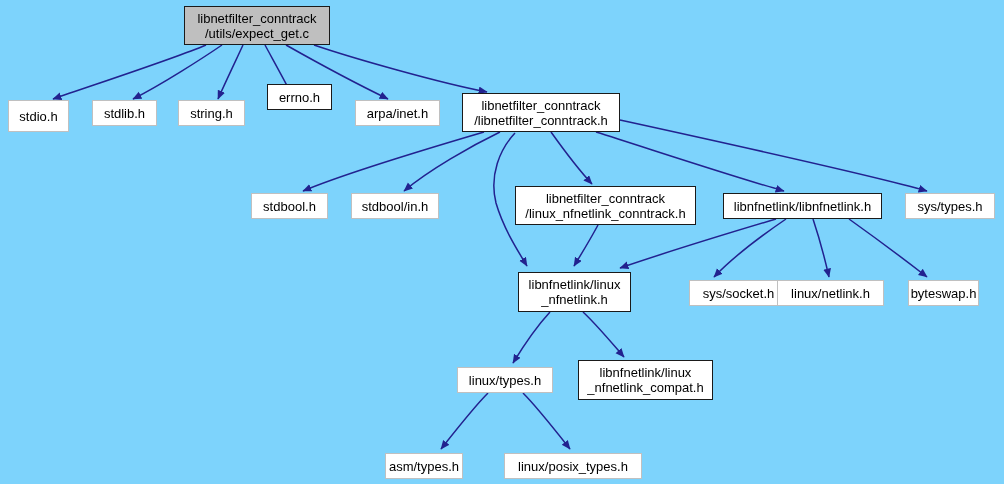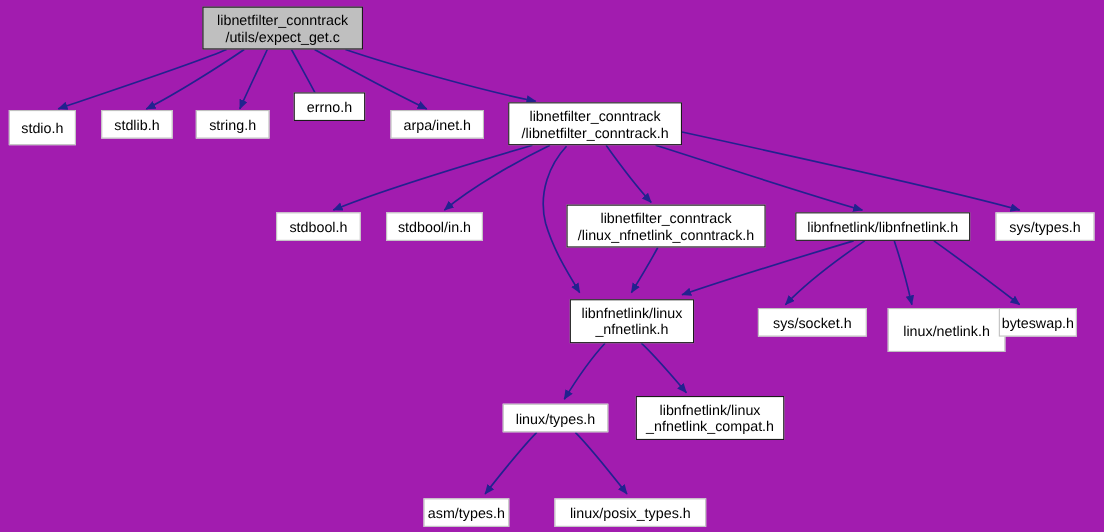--- a/index.html
+++ b/index.html
@@ -45,21 +45,21 @@
     border: 1.6px solid #1a1a1a;
   }
   .node-label {
     display: block;
     padding: 0 4px;
   }
 </style>
 </head>
 <body>
 
-<div id="graph-root" style="background: #a21caf;">
+<div id="graph-root" style="background: #7dd3fc;">
   <svg id="edge-layer" viewBox="0 0 1004 484" xmlns="http://www.w3.org/2000/svg" aria-hidden="true">
     <defs>
       <marker id="arrowhead" markerWidth="7" markerHeight="7" refX="5.6" refY="2.6" orient="auto" markerUnits="strokeWidth">
         <path d="M0,0 L6,2.6 L0,5.2 Z" fill="#22228f"></path>
       </marker>
     </defs>
     <g id="edges-group">
         <path d="M 206,45 C 176,58 93,85 53,99" fill="none" stroke="#22228f" stroke-width="1.5" marker-end="url(#arrowhead)"></path>
         <path d="M 222,45 C 203,58 161,85 133,99" fill="none" stroke="#22228f" stroke-width="1.5" marker-end="url(#arrowhead)"></path>
         <path d="M 243,45 C 237,58 225,83 218,99" fill="none" stroke="#22228f" stroke-width="1.5" marker-end="url(#arrowhead)"></path>
@@ -95,21 +95,21 @@
 /libnetfilter_conntrack.h</span></div>
       <div class="node" style="left: 251px; top: 193px; width: 77px; height: 26px;"><span class="node-label">stdbool.h</span></div>
       <div class="node" style="left: 351px; top: 193px; width: 88px; height: 26px;"><span class="node-label">stdbool/in.h</span></div>
       <div class="node documented" style="left: 515px; top: 186px; width: 181px; height: 39px;"><span class="node-label">libnetfilter_conntrack
 /linux_nfnetlink_conntrack.h</span></div>
       <div class="node documented" style="left: 723px; top: 193px; width: 159px; height: 26px;"><span class="node-label">libnfnetlink/libnfnetlink.h</span></div>
       <div class="node" style="left: 905px; top: 193px; width: 90px; height: 26px;"><span class="node-label">sys/types.h</span></div>
       <div class="node documented" style="left: 518px; top: 272px; width: 113px; height: 40px;"><span class="node-label">libnfnetlink/linux
 _nfnetlink.h</span></div>
       <div class="node" style="left: 657px; top: 280px; width: 99px; height: 26px; margin-left: 32px;"><span class="node-label">sys/socket.h</span></div>
-      <div class="node" style="left: 777px; top: 280px; width: 107px; height: 40px; margin-left: 30px;"><span class="node-label">linux/netlink.h</span></div>
+      <div class="node" style="left: 777px; top: 280px; width: 107px; height: 26px;"><span class="node-label">linux/netlink.h</span></div>
       <div class="node" style="left: 908px; top: 280px; width: 71px; height: 26px;"><span class="node-label">byteswap.h</span></div>
       <div class="node" style="left: 457px; top: 367px; width: 96px; height: 26px;"><span class="node-label">linux/types.h</span></div>
       <div class="node documented" style="left: 578px; top: 360px; width: 135px; height: 40px;"><span class="node-label">libnfnetlink/linux
 _nfnetlink_compat.h</span></div>
       <div class="node" style="left: 385px; top: 453px; width: 78px; height: 26px;"><span class="node-label">asm/types.h</span></div>
       <div class="node" style="left: 504px; top: 453px; width: 138px; height: 26px;"><span class="node-label">linux/posix_types.h</span></div>
     </div>
 </div>
 
 </body></html>

